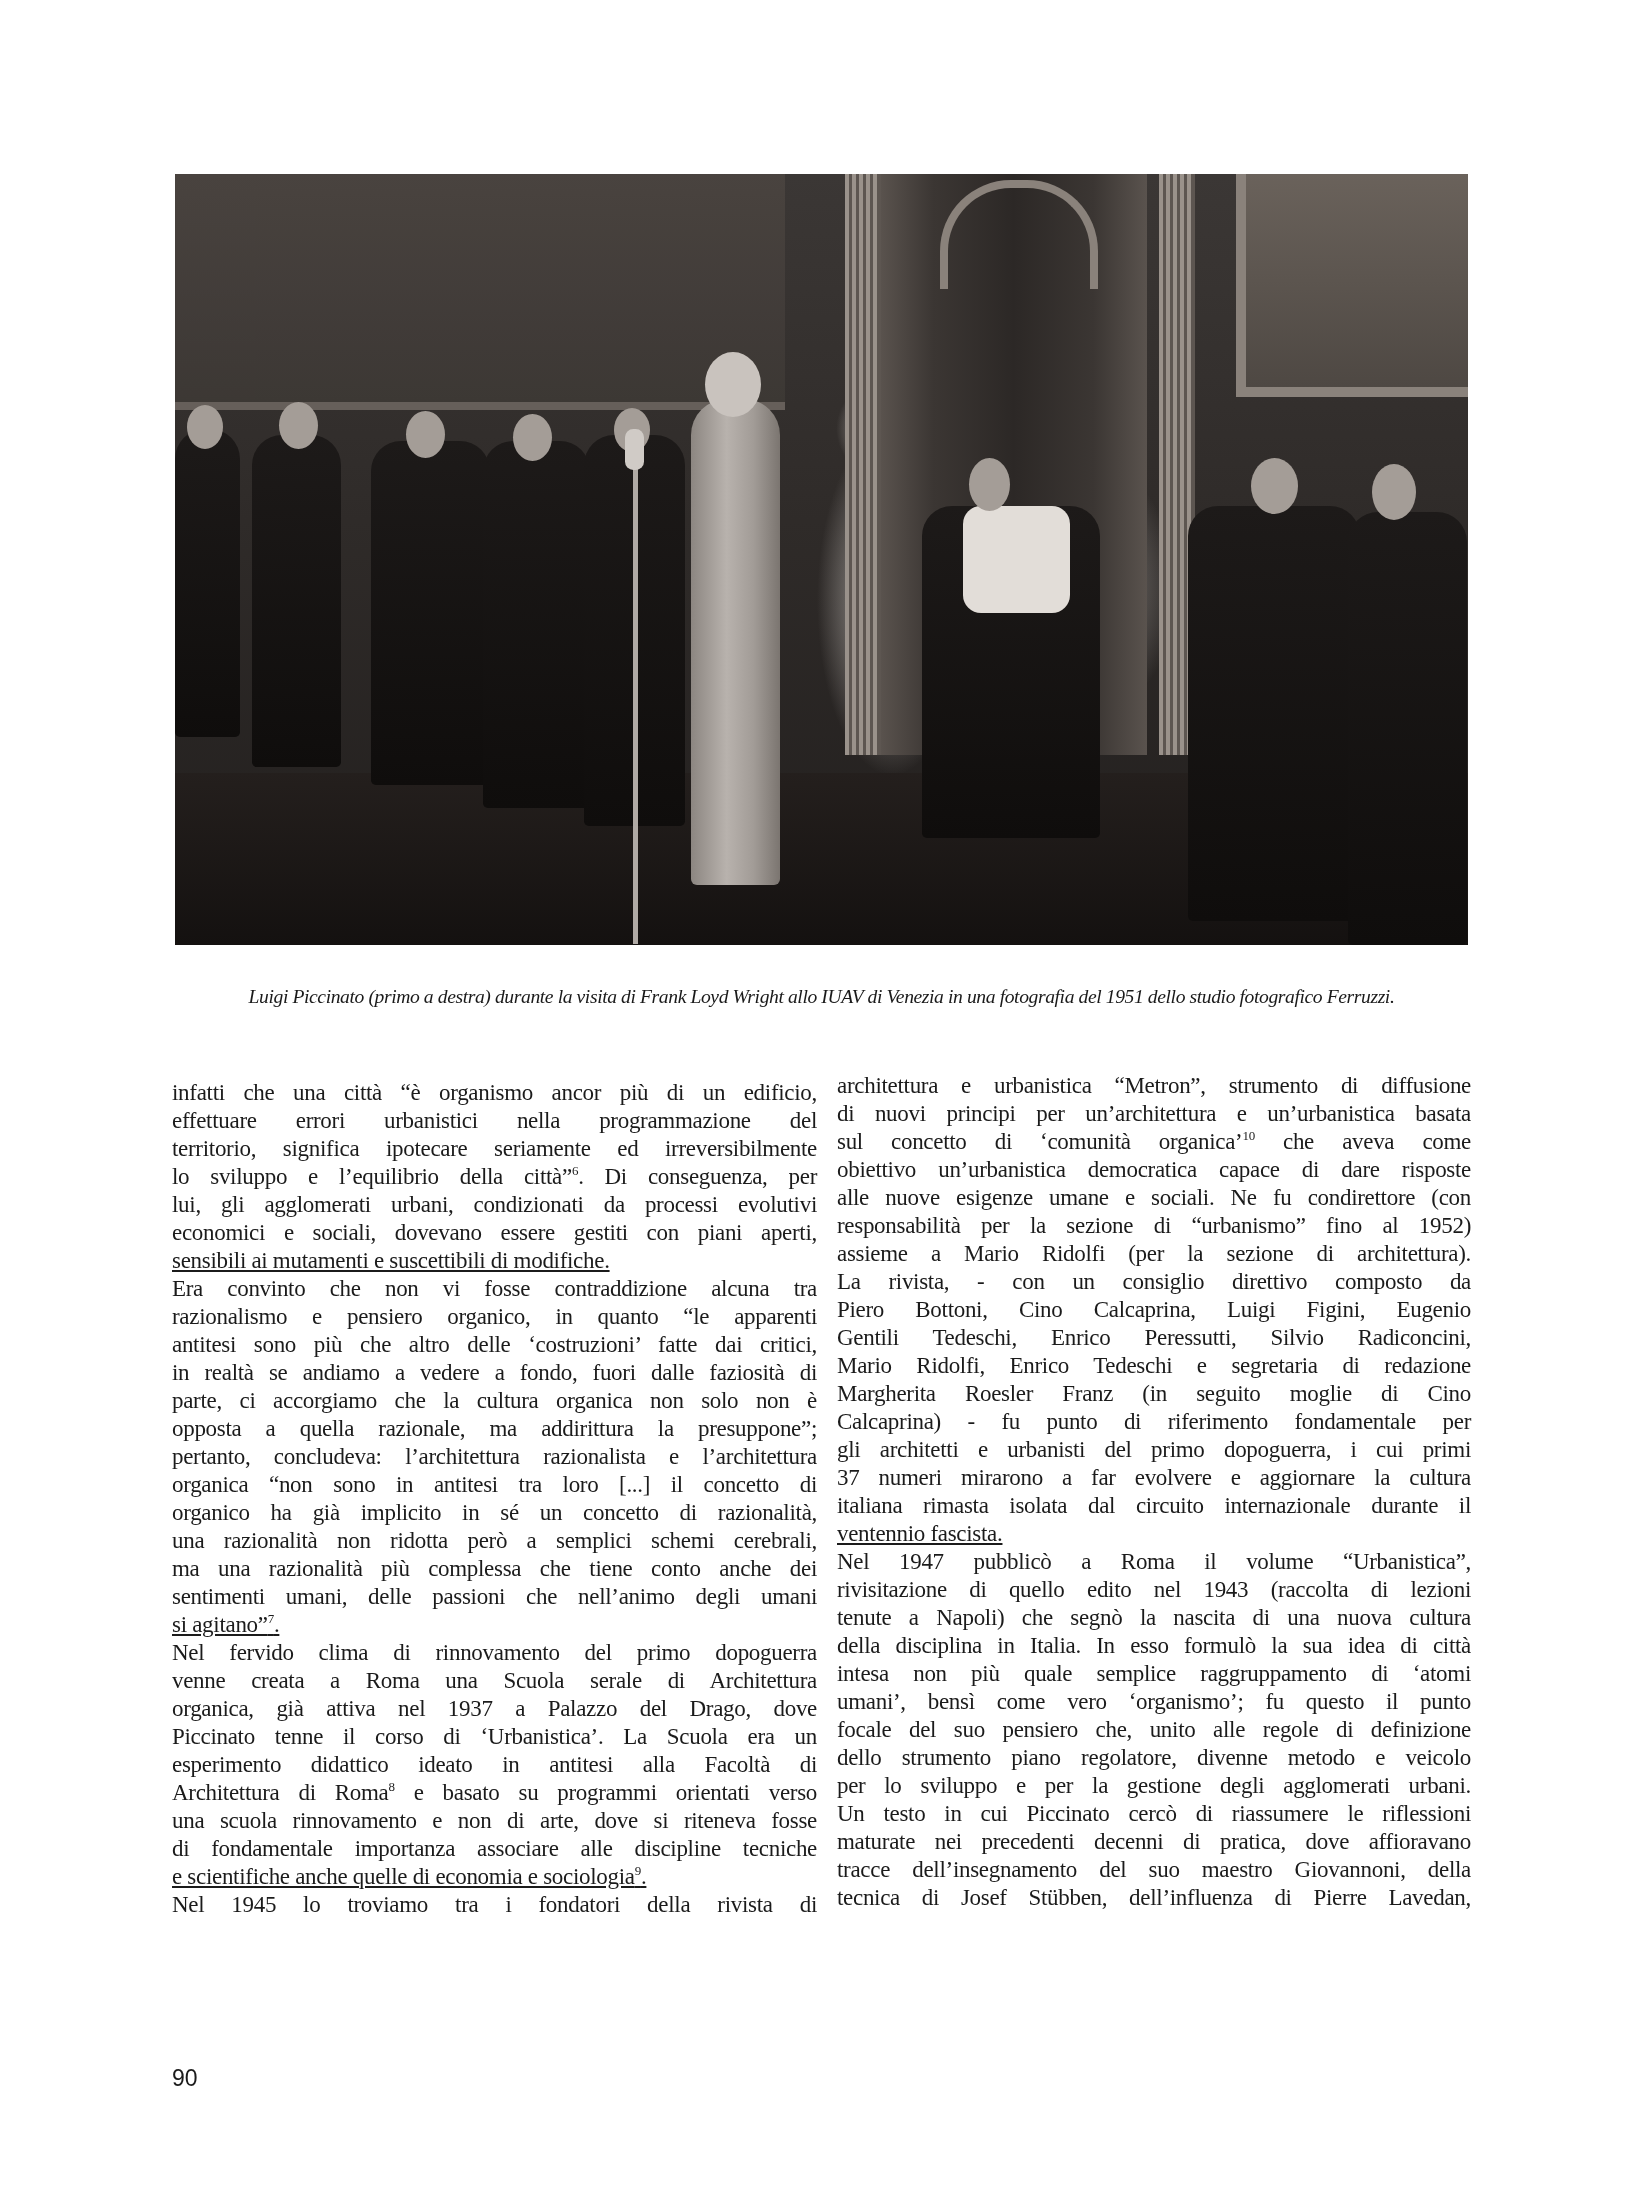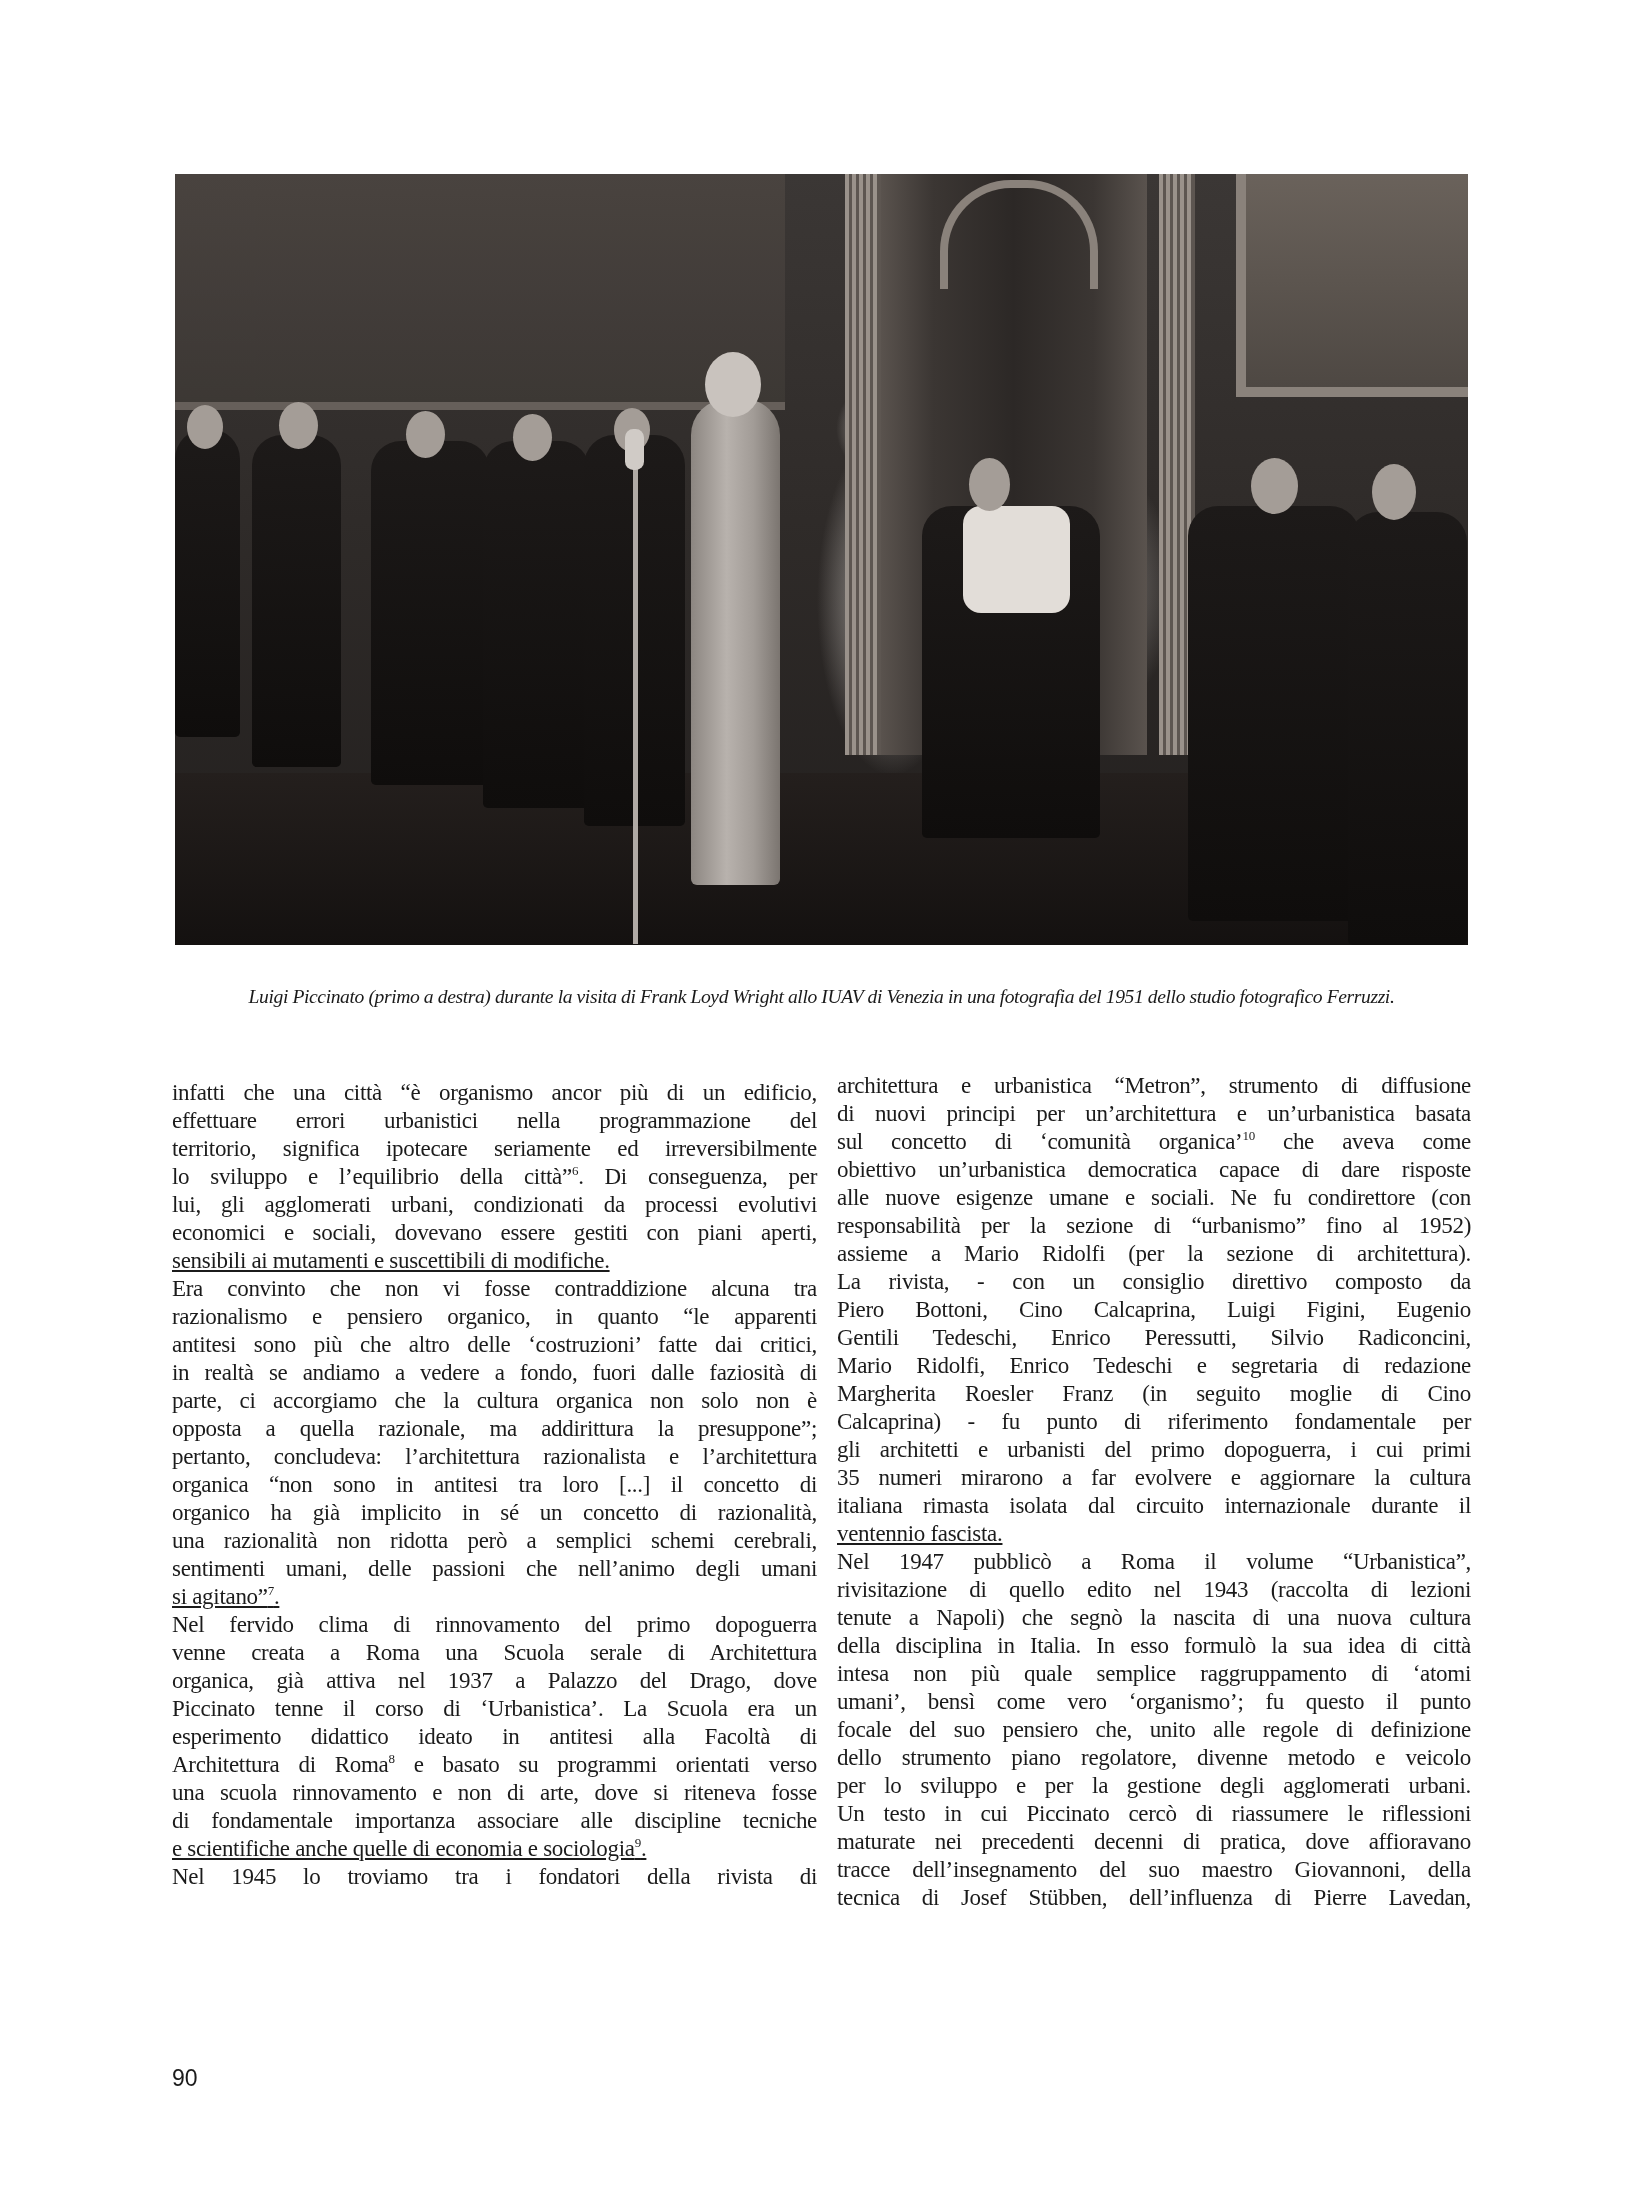--- a/index.html
+++ b/index.html
@@ -110,20 +110,21 @@
       <span class="line"><span>Era convinto che non vi fosse contraddizione alcuna tra</span></span>
       <span class="line"><span>razionalismo e pensiero organico, in quanto “le apparenti</span></span>
       <span class="line"><span>antitesi sono più che altro delle ‘costruzioni’ fatte dai critici,</span></span>
       <span class="line"><span>in realtà se andiamo a vedere a fondo, fuori dalle faziosità di</span></span>
       <span class="line"><span>parte, ci accorgiamo che la cultura organica non solo non è</span></span>
       <span class="line"><span>opposta a quella razionale, ma addirittura la presuppone”;</span></span>
       <span class="line"><span>pertanto, concludeva: l’architettura razionalista e l’architettura</span></span>
       <span class="line"><span>organica “non sono in antitesi tra loro [...] il concetto di</span></span>
       <span class="line"><span>organico ha già implicito in sé un concetto di razionalità,</span></span>
       <span class="line"><span>una razionalità non ridotta però a semplici schemi cerebrali,</span></span>
+      <span class="line"><span>ma una razionalità più complessa che tiene conto anche dei</span></span>
       <span class="line"><span>sentimenti umani, delle passioni che nell’animo degli umani</span></span>
       <span class="line last"><span>si agitano”</span><sup>7</sup><span>.</span></span>
       <span class="line"><span>Nel fervido clima di rinnovamento del primo dopoguerra</span></span>
       <span class="line"><span>venne creata a Roma una Scuola serale di Architettura</span></span>
       <span class="line"><span>organica, già attiva nel 1937 a Palazzo del Drago, dove</span></span>
       <span class="line"><span>Piccinato tenne il corso di ‘Urbanistica’. La Scuola era un</span></span>
       <span class="line"><span>esperimento didattico ideato in antitesi alla Facoltà di</span></span>
       <span class="line"><span>Architettura di Roma</span><sup>8</sup><span> e basato su programmi orientati verso</span></span>
       <span class="line"><span>una scuola rinnovamento e non di arte, dove si riteneva fosse</span></span>
       <span class="line"><span>di fondamentale importanza associare alle discipline tecniche</span></span>
@@ -138,21 +139,21 @@
       <span class="line"><span>alle nuove esigenze umane e sociali. Ne fu condirettore (con</span></span>
       <span class="line"><span>responsabilità per la sezione di “urbanismo” fino al 1952)</span></span>
       <span class="line"><span>assieme a Mario Ridolfi (per la sezione di architettura).</span></span>
       <span class="line"><span>La rivista, - con un consiglio direttivo composto da</span></span>
       <span class="line"><span>Piero Bottoni, Cino Calcaprina, Luigi Figini, Eugenio</span></span>
       <span class="line"><span>Gentili Tedeschi, Enrico Peressutti, Silvio Radiconcini,</span></span>
       <span class="line"><span>Mario Ridolfi, Enrico Tedeschi e segretaria di redazione</span></span>
       <span class="line"><span>Margherita Roesler Franz (in seguito moglie di Cino</span></span>
       <span class="line"><span>Calcaprina) - fu punto di riferimento fondamentale per</span></span>
       <span class="line"><span>gli architetti e urbanisti del primo dopoguerra, i cui primi</span></span>
-      <span class="line"><span>35 numeri mirarono a far evolvere e aggiornare la cultura</span></span>
+      <span class="line"><span>37 numeri mirarono a far evolvere e aggiornare la cultura</span></span>
       <span class="line"><span>italiana rimasta isolata dal circuito internazionale durante il</span></span>
       <span class="line last"><span>ventennio fascista.</span></span>
       <span class="line"><span>Nel 1947 pubblicò a Roma il volume “Urbanistica”,</span></span>
       <span class="line"><span>rivisitazione di quello edito nel 1943 (raccolta di lezioni</span></span>
       <span class="line"><span>tenute a Napoli) che segnò la nascita di una nuova cultura</span></span>
       <span class="line"><span>della disciplina in Italia. In esso formulò la sua idea di città</span></span>
       <span class="line"><span>intesa non più quale semplice raggruppamento di ‘atomi</span></span>
       <span class="line"><span>umani’, bensì come vero ‘organismo’; fu questo il punto</span></span>
       <span class="line"><span>focale del suo pensiero che, unito alle regole di definizione</span></span>
       <span class="line"><span>dello strumento piano regolatore, divenne metodo e veicolo</span></span>

